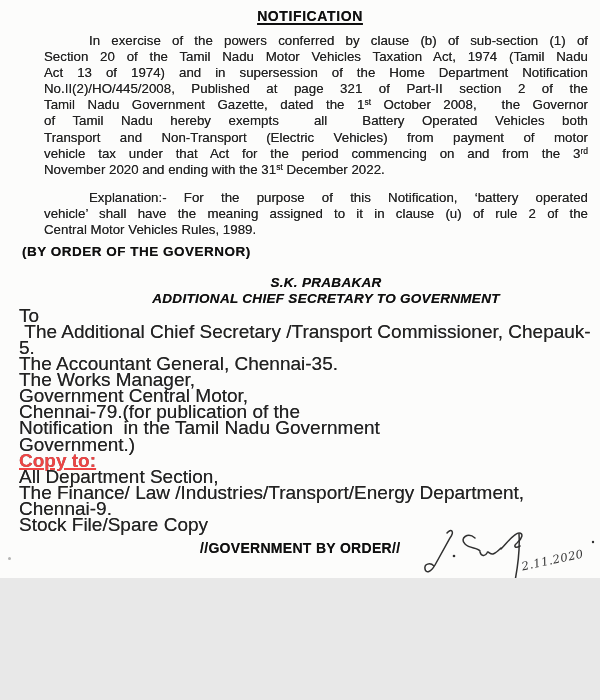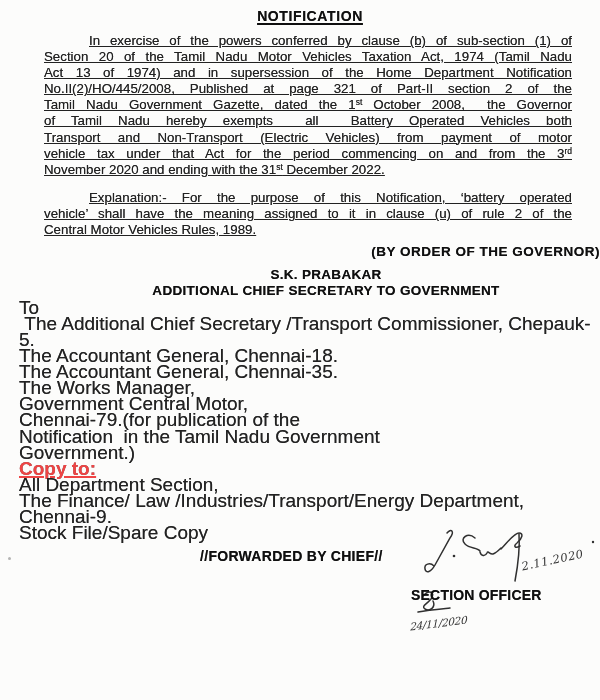--- a/index.html
+++ b/index.html
@@ -1,33 +1,33 @@
 <!DOCTYPE html>
 <html><head>
 <meta charset="utf-8">
 <style>
   html,body{margin:0;padding:0;background:#e8e8e8;}
   .page{
-    position:relative;width:600px;height:700px;margin:0 auto;
+    position:relative;width:600px;height:578px;margin:0 auto;
     background:#fcfcfb;overflow:hidden;
     font-family:"Liberation Sans",sans-serif;color:#222;
     text-shadow:0 0 .5px rgba(40,40,40,.75);
   }
   .title{margin:8px 0 0;text-align:center;padding-left:20px;font-weight:bold;font-size:14px;letter-spacing:.6px;color:#0f0f0f;}
   .title .u{text-decoration:underline;text-decoration-thickness:1.5px;text-underline-offset:2px;}
-  .para{margin:0 28px 0 44px;font-size:13.3px;line-height:16.1px;text-decoration:underline;}
+  .para{margin:0 12px 0 44px;font-size:13.3px;line-height:16.1px;}
   .p1{margin-top:9px;}
   .p2{margin-top:12px;}
   .pline{text-align:justify;text-align-last:justify;white-space:pre-wrap;}
   .pline.first{padding-left:45px;}
   .pline.last{text-align-last:left;}
   sup{font-size:8.5px;line-height:0;vertical-align:4.5px;}
   .center-bold{font-weight:bold;color:#0f0f0f;font-size:13.5px;}
-  .by-order{margin-top:6px;text-align:right;letter-spacing:.5px;}
-  .signatory{margin-top:8px;text-align:center;padding-left:52px;line-height:15.5px;letter-spacing:.3px;}
+  .by-order{margin-top:6px;text-align:left;padding-left:22px;letter-spacing:.5px;}
+  .signatory{margin-top:16px;text-align:center;padding-left:52px;line-height:15.5px;letter-spacing:.3px;font-style:italic;}
   .addr{margin:2px 0 0 19px;font-size:19px;line-height:16.05px;}
   .addr-line{white-space:pre-wrap;}
   .copy-to{font-weight:bold;color:#ef4444;}
   .copy-to .u{text-decoration:underline;text-decoration-thickness:1.5px;}
   .forwarded-row{margin-top:6px;}
   .forwarded{margin-left:200px;font-weight:bold;color:#0f0f0f;font-size:14px;letter-spacing:.3px;display:inline-block;}
   .sig-cluster{position:absolute;left:393px;top:525px;width:207px;height:150px;color:#2f2f2f;}
   .sig-svg{position:absolute;left:0;top:0;}
   .hw-date{position:absolute;left:128px;top:28px;transform:rotate(-12deg);
     font-family:"DejaVu Serif",serif;font-style:italic;font-size:11.5px;letter-spacing:.5px;
@@ -67,39 +67,38 @@
 
   <div class="center-bold signatory">
     <div>S.K. PRABAKAR</div>
     <div>ADDITIONAL CHIEF SECRETARY TO GOVERNMENT</div>
   </div>
 
   <div class="addr">
     <div>To</div>
     <div id="to-list">
         <div class="addr-line"> The Additional Chief Secretary /Transport Commissioner, Chepauk-5.</div>
-        <div class="addr-line">The Accountant General, Chennai-18.</div>
         <div class="addr-line">The Accountant General, Chennai-35.</div>
         <div class="addr-line">The Works Manager,</div>
         <div class="addr-line">Government Central Motor,</div>
         <div class="addr-line">Chennai-79.(for publication of the</div>
         <div class="addr-line">Notification  in the Tamil Nadu Government</div>
         <div class="addr-line">Government.)</div>
       </div>
     <div class="copy-to"><span class="u">Copy to:</span></div>
     <div id="copy-list">
         <div class="addr-line">All Department Section,</div>
         <div class="addr-line">The Finance/ Law /Industries/Transport/Energy Department,</div>
         <div class="addr-line">Chennai-9.</div>
         <div class="addr-line">Stock File/Spare Copy</div>
       </div>
   </div>
 
   <div class="forwarded-row">
-    <span class="forwarded">//FORWARDED BY CHIEF//</span>
+    <span class="forwarded">//GOVERNMENT BY ORDER//</span>
   </div>
 
   <div class="sig-cluster">
     <svg class="sig-svg" width="207" height="150" viewBox="0 0 207 150">
       <g fill="none" stroke="#303030" stroke-width="1.5" stroke-linecap="round">
 
         <path d="M54,8 C58,3 62,6 57,13 L42,40 C38,47 33,49 32,44 C31,39 37,37 41,41"></path>
 
         <path d="M82,13 C75,7 66,13 72,19 C77,24 84,22 87,26"></path>
         <path d="M87,27 C88,31 92,32 94,28 C95,25 97,30 100,29 C103,28 106,25 108,23"></path>

